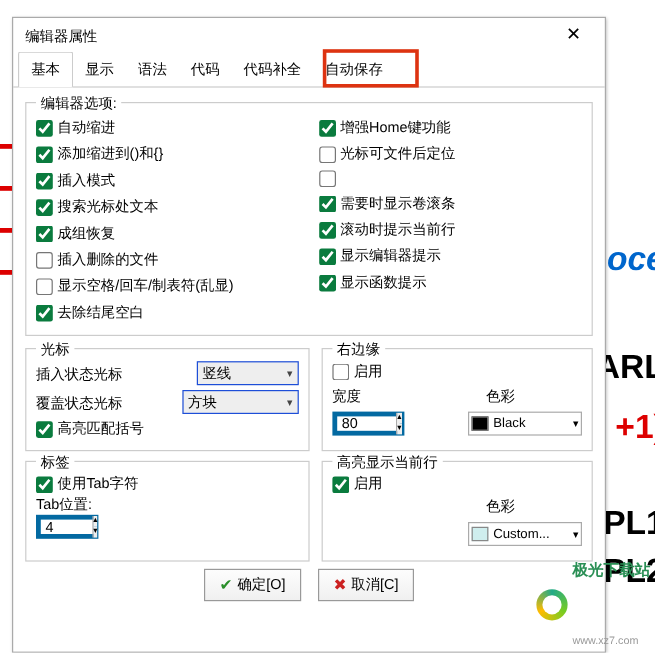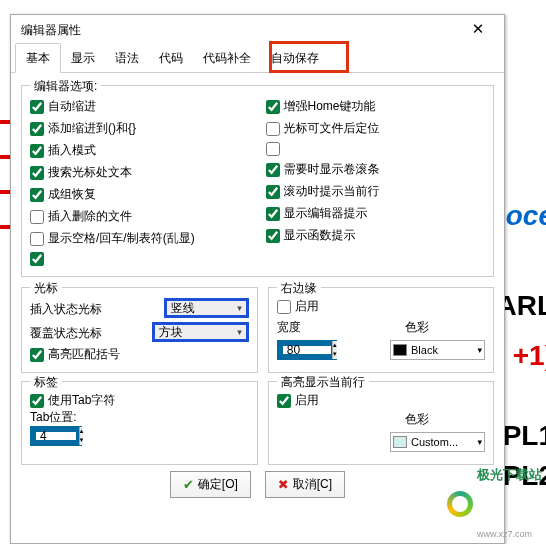--- a/index.html
+++ b/index.html
@@ -22,23 +22,23 @@
 .gpanel .glabel { position: absolute; top: -8px; left: 8px; background: #fff; padding: 0 4px; font-size: 12px; }
 .two-col { display: flex; gap: 16px; }
 .col { flex: 1; display: flex; flex-direction: column; gap: 5px; }
 .chk { display: flex; align-items: center; gap: 4px; font-size: 12px; }
 .chk input { width: 14px; height: 14px; margin: 0; accent-color: #0a7b3e; }
 .row2 { display: flex; gap: 10px; }
 .panel-sm { flex: 1; border: 1px solid #ccc; padding: 10px 8px 8px 8px; position: relative; }
 .panel-sm .glabel { position: absolute; top: -8px; left: 8px; background: #fff; padding: 0 4px; }
 .frow { display: flex; align-items: flex-end; gap: 6px; margin-bottom: 4px; font-size: 12px; }
 .frow .flabel { flex: 1; }
-.sel { border: 3px solid #1d4ed8; background: #eee; padding: 1px 4px; height: 20px; font-size: 12px; display: flex; align-items: center; justify-content: space-between; }
+.sel { border: 1px solid #1d4ed8; background: #eee; padding: 1px 4px; height: 20px; font-size: 12px; display: flex; align-items: center; justify-content: space-between; }
 .sel .chev { font-size: 9px; color: #444; }
-.spin { display: flex; align-items: center; border: 6px solid #0369a1; height: 20px; background: #fff; width: 60px; gap: 28px; }
+.spin { display: flex; align-items: center; border: 4px solid #0369a1; height: 20px; background: #fff; width: 60px; gap: 28px; }
 .spin .val { flex: 1; padding: 0 4px; font-size: 12px; }
 .spin .arrows { width: 16px; display: flex; flex-direction: column; border-left: 1px solid #aaa; }
 .spin .arrows div { height: 9px; font-size: 7px; text-align: center; line-height: 8px; background: #eee; }
 .btns { display: flex; justify-content: center; gap: 14px; margin-top: 6px; }
 .btn { border: 1px solid #999; background: linear-gradient(#fdfdfd,#f0f0f0); padding: 4px 12px; font-size: 12px; display: flex; align-items: center; gap: 4px; }
 .btn .ic { font-size: 13px; }
 .colorswatch { display: flex; align-items: center; border: 1px solid #aaa; background:#fff; height: 20px; width: 95px; padding: 0 2px; gap: 4px; }
 .colorswatch .sw { width: 14px; height: 12px; border: 1px solid #888; }
 .colorswatch .lab { flex:1; font-size:11px; white-space:nowrap; overflow:hidden; }
 .colorswatch .chev { font-size: 9px; }
@@ -107,20 +107,21 @@
             <label class="chk">
               <input type="checkbox" style="">
               <span>插入删除的文件</span>
             </label>
             <label class="chk">
               <input type="checkbox" style="">
               <span>显示空格/回车/制表符(乱显)</span>
             </label>
             <label class="chk">
               <input type="checkbox" checked="" style="">
+              <span>去除结尾空白</span>
             </label>
           </div>
         <div class="col" id="right-col">
             <label class="chk">
               <input type="checkbox" checked="" style="">
               <span>增强Home键功能</span>
             </label>
             <label class="chk">
               <input type="checkbox" style="">
               <span>光标可文件后定位</span>

